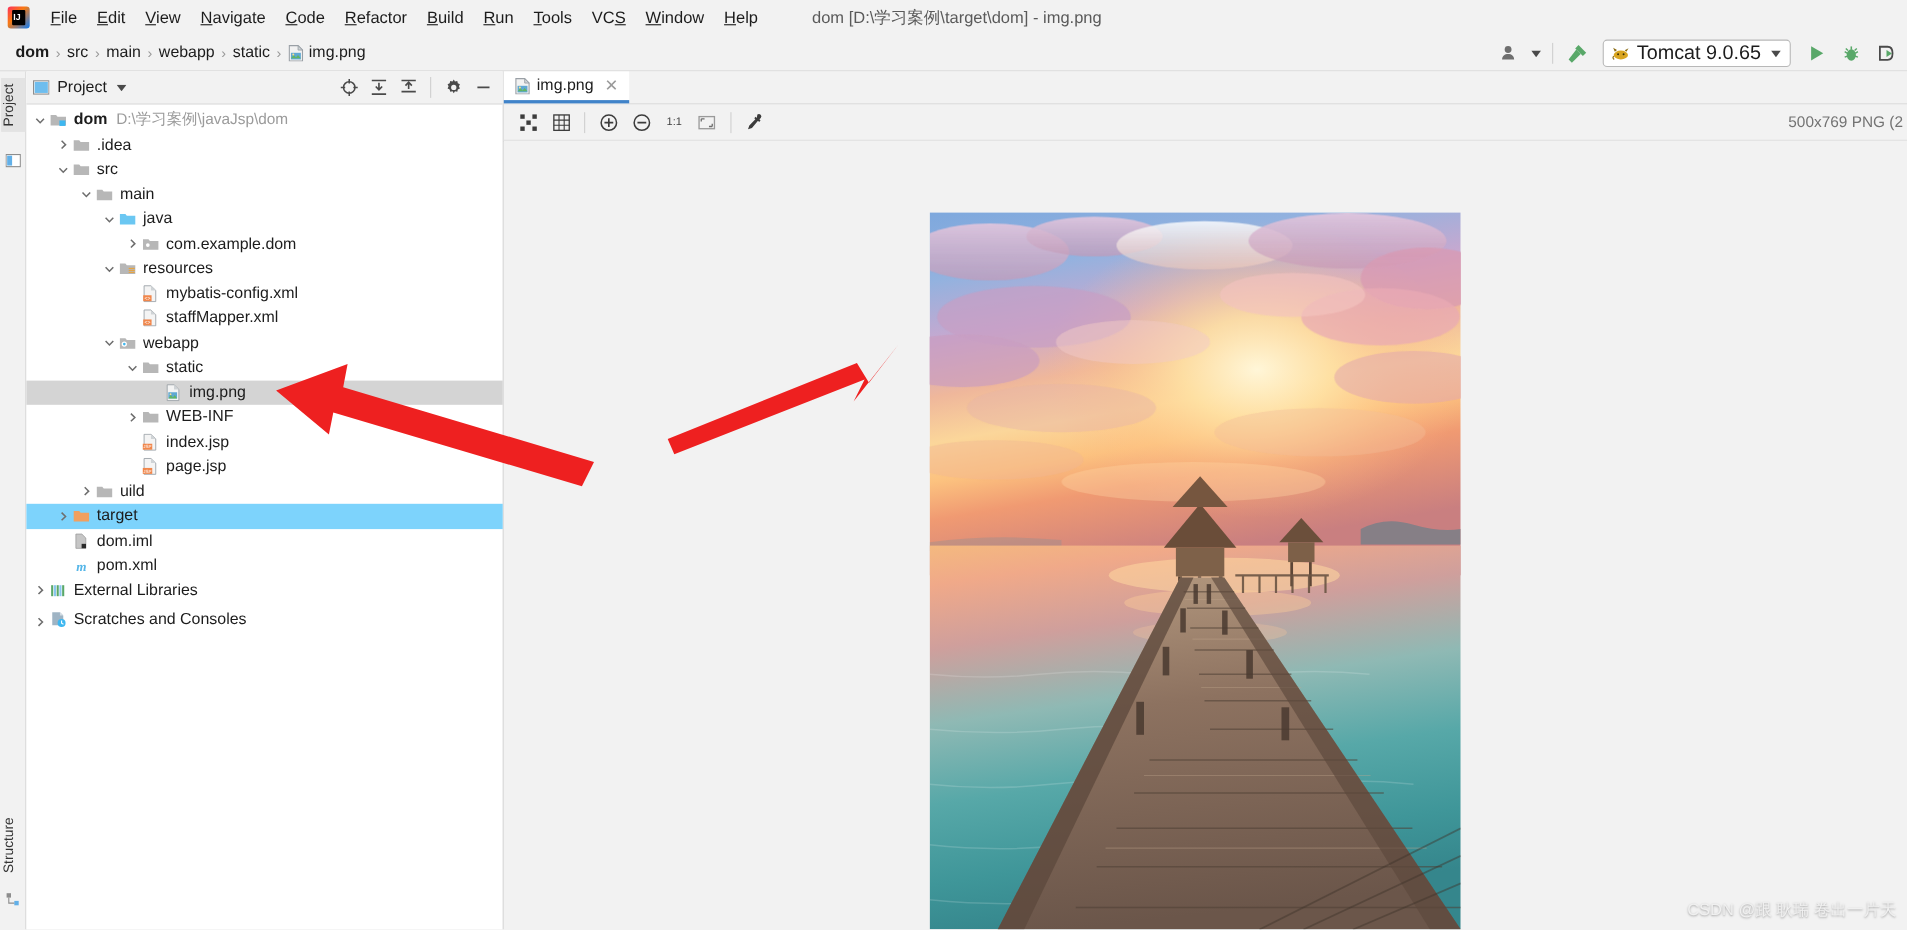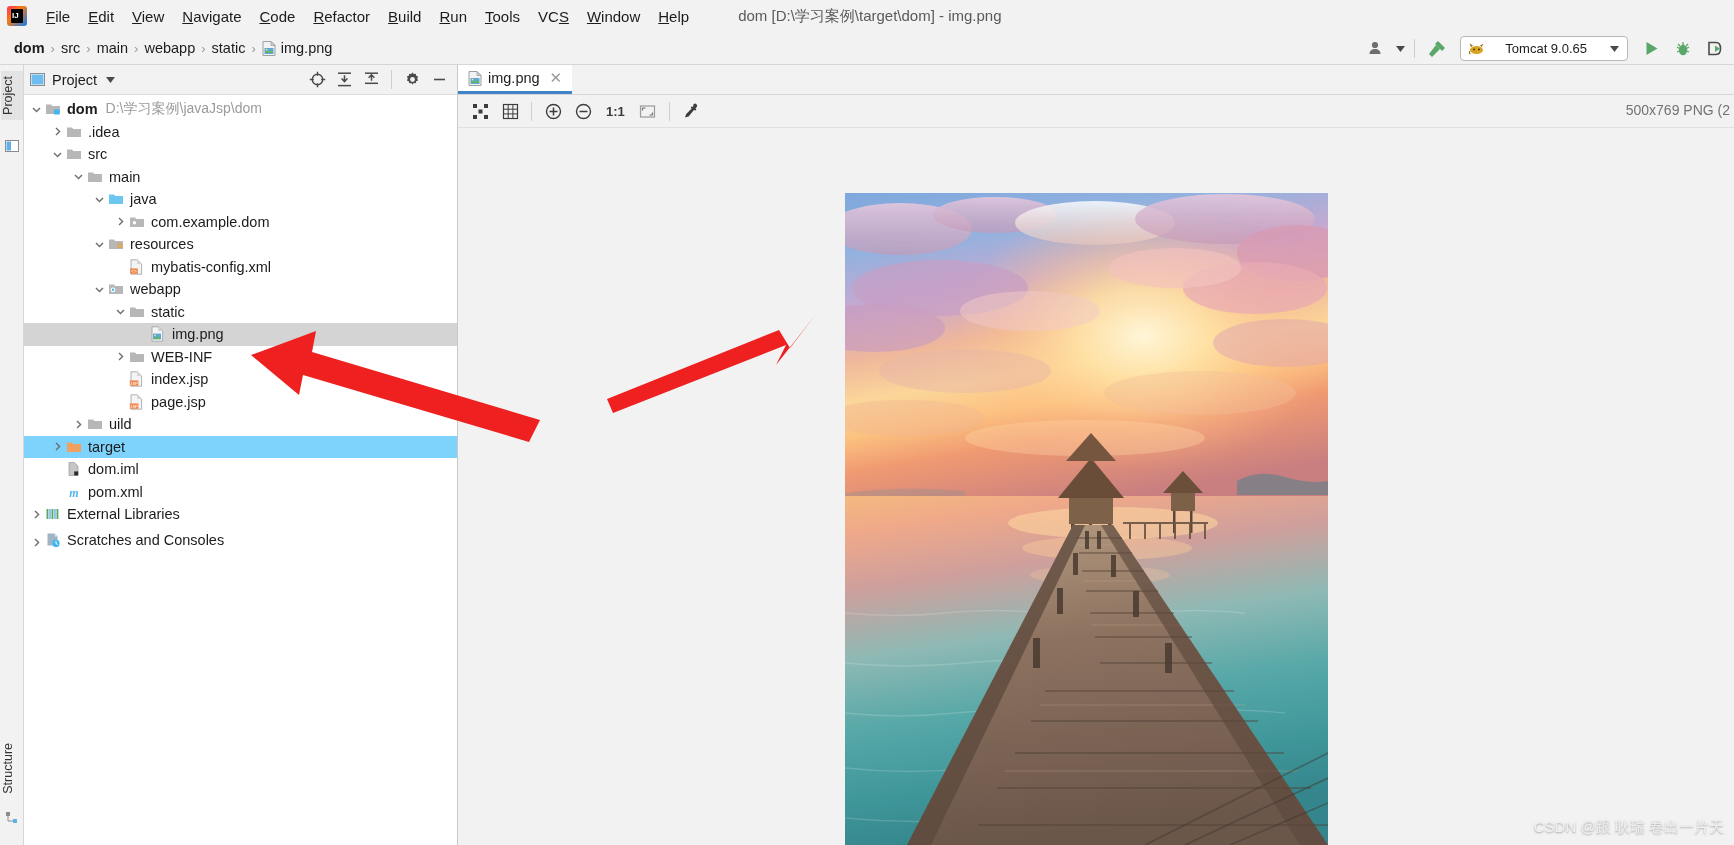--- a/index.html
+++ b/index.html
@@ -61,24 +61,24 @@
 
   .navbar-right {
     position: absolute; right: 4px; top: 0; height: 33px;
     display: flex; align-items: center; gap: 2px;
   }
   .tb-btn {
     width: 30px; height: 26px; display: flex; align-items: center; justify-content: center;
     cursor: default;
   }
   .runconfig {
-    display: flex; align-items: center; gap: 20px;
+    display: flex; align-items: center; gap: 6px;
     height: 25px; padding: 0 8px 0 7px; margin: 0 6px;
     border: 1px solid #b8b8b8; border-radius: 4px; background: #fff;
-    font-size: 13px; color: #1c1c1c; white-space: nowrap;
+    font-size: 18px; color: #1c1c1c; white-space: nowrap;
   }
   .vsep { width: 1px; height: 19px; background: #cfcfcf; margin: 0 5px; }
 
   
   .leftstrip {
     position: absolute; left: 0; top: 65px; width: 24px; height: 780px;
     background: #f2f2f2; border-right: 1px solid #d6d6d6;
   }
   .vtab {
     position: absolute; left: 1px; width: 22px;
@@ -136,21 +136,21 @@
   }
   .etab .close { color: #9a9a9a; font-size: 15px; margin-left: 4px; }
 
   .imgtoolbar {
     height: 33px; display: flex; align-items: center;
     padding-left: 8px; gap: 2px; background: #f2f2f2;
     border-bottom: 1px solid #e0e0e0;
     position: relative;
   }
   .it-btn { width: 28px; height: 26px; display: flex; align-items: center; justify-content: center; }
-  .it-label { font-size: 13px; font-weight: bold; color: #3c3c3c; padding: 0 7px; }
+  .it-label { font-size: 10px; font-weight: normal; color: #3c3c3c; padding: 0 7px; }
   .imginfo {
     position: absolute; right: 4px; top: 7px;
     font-size: 14px; color: #737373; white-space: nowrap;
   }
 
   .canvas {
     position: absolute; left: 0; top: 64px; width: 1276px; height: 716px;
     background: #f2f2f2; overflow: hidden;
   }
   .photo {
@@ -422,20 +422,30 @@
         </div>
         <div class="trow" style="padding-left: 88px;">
           <span class="chev"></span>
           <span class="ticon"><svg width="16" height="16" viewBox="0 0 16 16">
               <path d="M2 0.8h6.2L12.6 5v10.2H2z" fill="#f4f4f4" stroke="#9aa0a6" stroke-width="0.8"></path>
               <path d="M8.2 0.8L12.6 5H8.2z" fill="#cfd3d6"></path>
               <rect x="1.2" y="9.4" width="7.6" height="5.4" fill="#f1874c"></rect>
               <text x="5" y="13.6" font-size="4.6" font-family="Liberation Sans" fill="#ffffff" text-anchor="middle">&lt;&gt;</text>
             </svg></span>
           <span class="tlabel">mybatis-config.xml</span>
+        </div>
+        <div class="trow" style="padding-left: 88px;">
+          <span class="chev"></span>
+          <span class="ticon"><svg width="16" height="16" viewBox="0 0 16 16">
+              <path d="M2 0.8h6.2L12.6 5v10.2H2z" fill="#f4f4f4" stroke="#9aa0a6" stroke-width="0.8"></path>
+              <path d="M8.2 0.8L12.6 5H8.2z" fill="#cfd3d6"></path>
+              <rect x="1.2" y="9.4" width="7.6" height="5.4" fill="#f1874c"></rect>
+              <text x="5" y="13.6" font-size="4.6" font-family="Liberation Sans" fill="#ffffff" text-anchor="middle">&lt;&gt;</text>
+            </svg></span>
+          <span class="tlabel">staffMapper.xml</span>
         </div>
         <div class="trow" style="padding-left: 67px;">
           <span class="chev">
             <svg width="11" height="11" viewBox="0 0 11 11">
               <path d="M2 4 L5.5 7.6 L9 4" stroke="#6e6e6e" stroke-width="1.4" fill="none"></path>
             </svg>
           </span>
           <span class="ticon"><svg width="16" height="16" viewBox="0 0 16 16">
               <path d="M1 3.5h5l1.3 1.6H15V13H1z" fill="#b7b7b7"></path>
               <circle cx="5" cy="8.8" r="2.4" fill="#ffffff"></circle>

